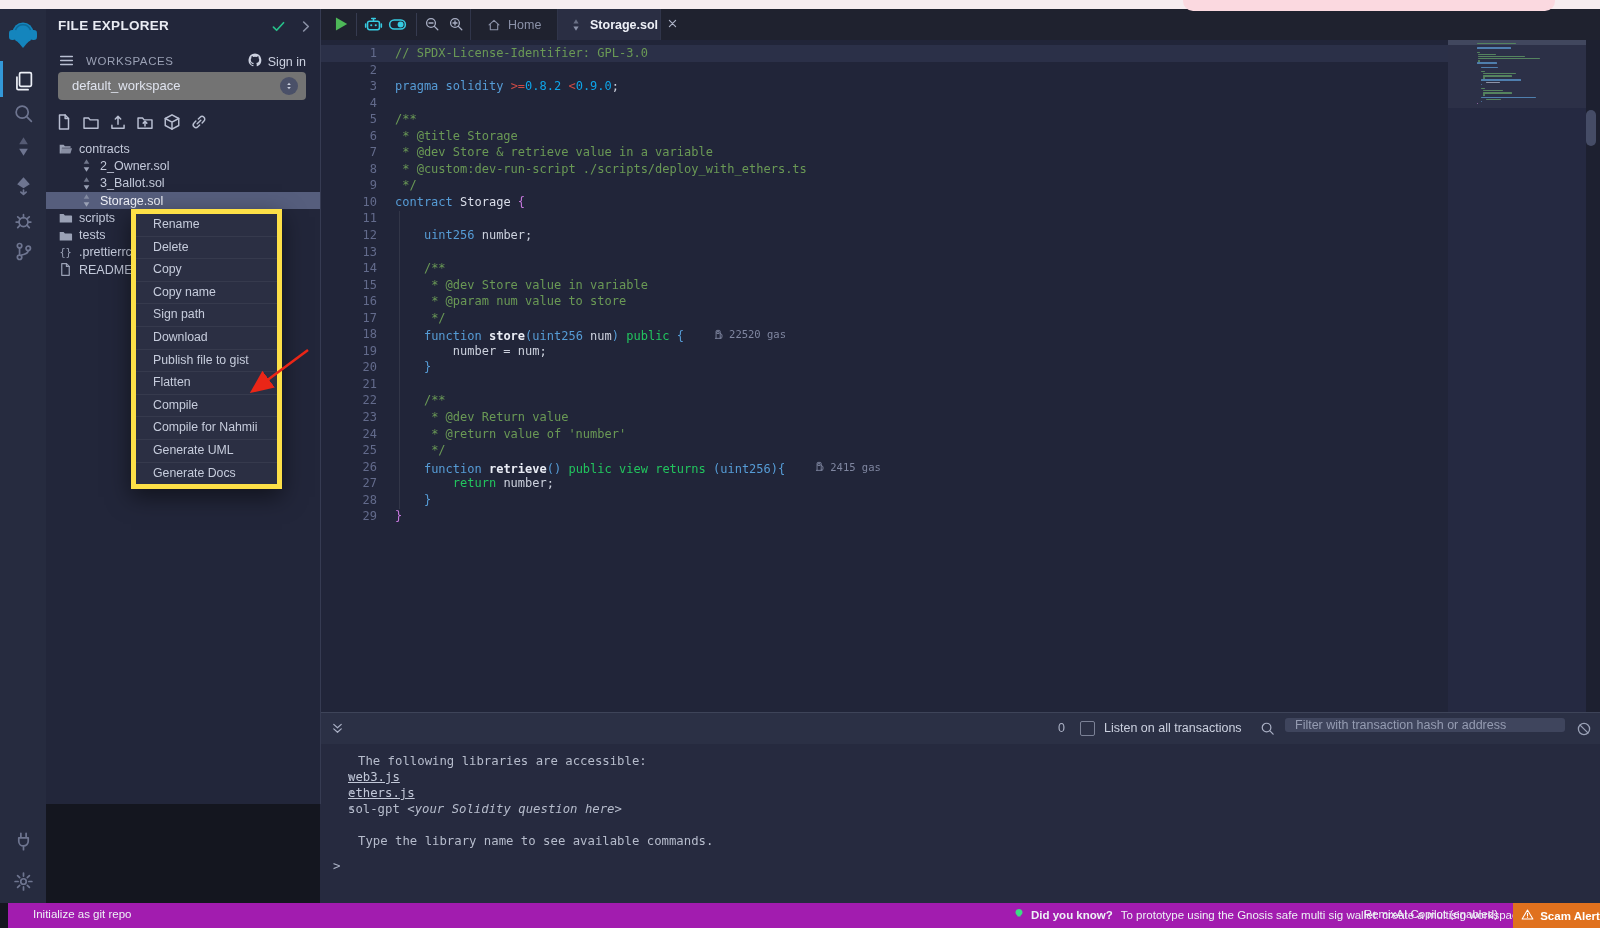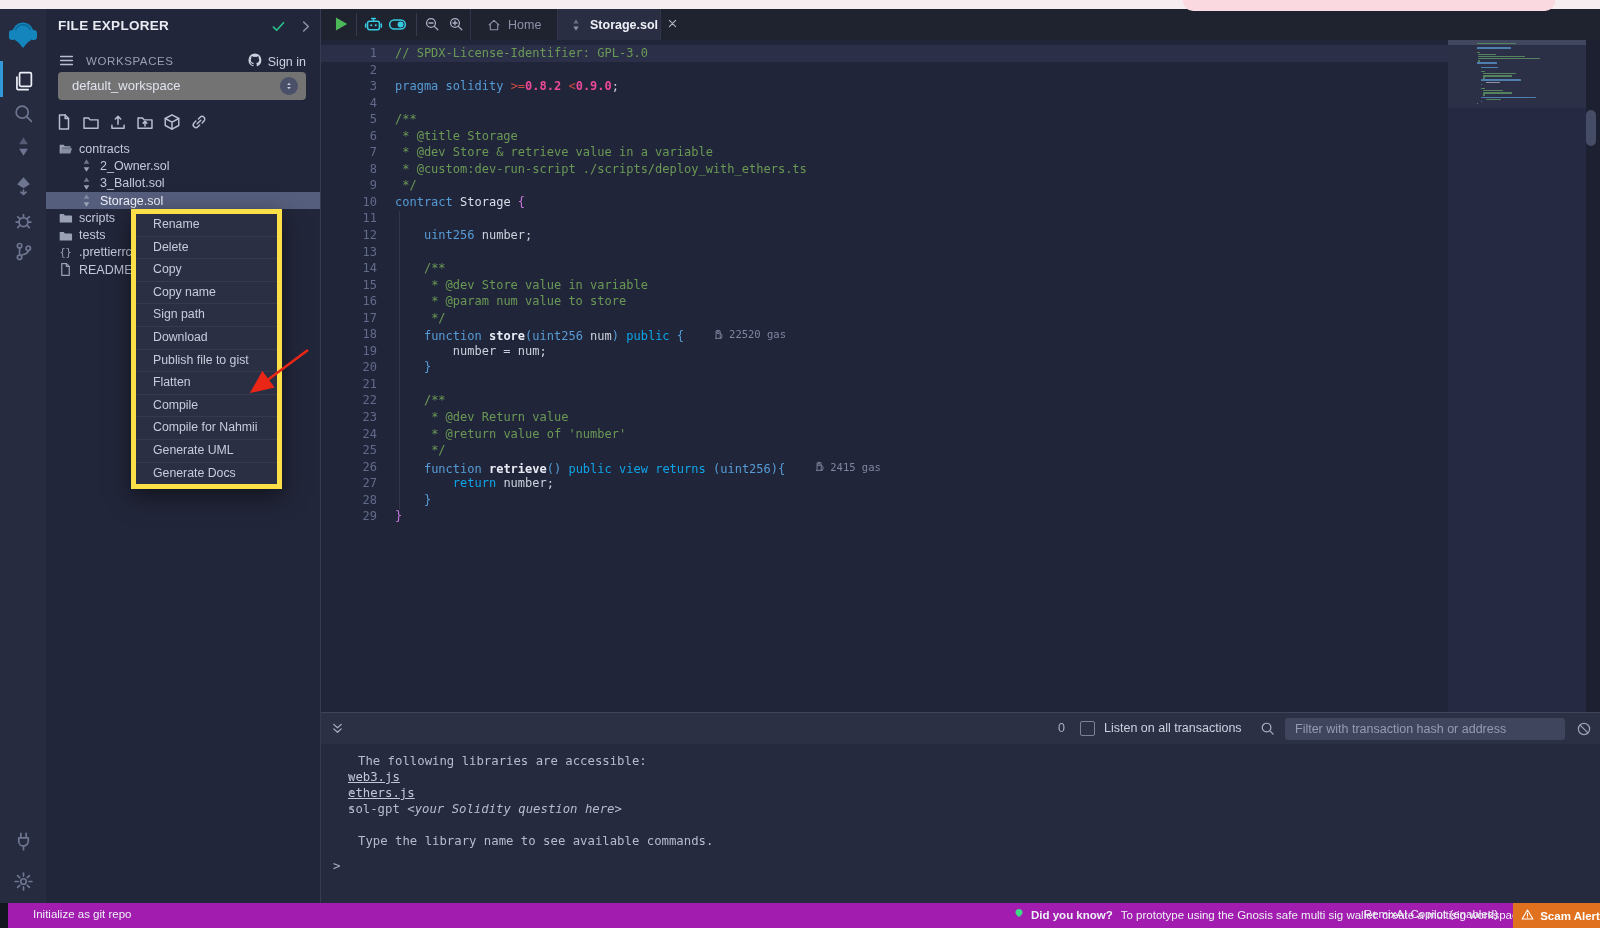--- a/index.html
+++ b/index.html
@@ -9,21 +9,21 @@
   #top-strip{position:absolute;left:0;top:0;width:1600px;height:9px;background:#f6edf0;z-index:50}
   #notif-pill{position:absolute;left:1183px;top:0;width:372px;height:11px;background:#fbd9e0;border-radius:0 0 10px 10px}
   
   #rail{position:absolute;left:0;top:9px;width:46px;height:894px;background:#262b3f;z-index:10}
   .rail-icon{position:absolute;left:0;width:46px;height:34px;display:flex;align-items:center;justify-content:center;color:#6e7590;cursor:pointer}
   .rail-icon svg{width:21px;height:21px}
   .rail-icon.logo svg{width:36px;height:36px}
   .rail-icon.active{color:#edf0f8}
   #rail-active-bar{position:absolute;left:0;top:54px;width:3px;height:36px;background:#3398d8}
   
-  #file-panel{position:absolute;left:46px;top:9px;width:274px;height:894px;background:#22263a;border-right:1px solid #363b52;z-index:10}
+  #file-panel{position:absolute;left:46px;top:9px;width:274px;height:795px;background:#22263a;border-right:1px solid #363b52;z-index:10}
   #fp-title{position:absolute;left:12px;top:9px;font-size:13.5px;font-weight:bold;color:#e9ebf3;letter-spacing:.3px}
   #fp-check{position:absolute;left:225px;top:10px;color:#27c08a}
   #fp-chevron{position:absolute;left:252px;top:10px;color:#8a90a5;cursor:pointer}
   #fp-check svg,#fp-chevron svg{width:15px;height:15px}
   #ws-burger{position:absolute;left:12px;top:43px;color:#b9bfd2;cursor:pointer}
   #ws-burger svg{width:17px;height:17px}
   #ws-label{position:absolute;left:40px;top:46px;font-size:11.5px;color:#9aa0b4;letter-spacing:.6px}
   #sign-in{position:absolute;right:14px;top:43px;display:flex;align-items:center;gap:5px;color:#ccd1e0;font-size:12.5px;cursor:pointer}
   #sign-in svg{width:16px;height:16px}
   #ws-select{position:absolute;left:12px;top:63px;width:248px;height:28px;background:#737373;border-radius:4px;cursor:pointer}
@@ -66,23 +66,23 @@
   #tab-active .close svg{width:11px;height:11px}
   
   #editor{position:absolute;left:0;top:31px;width:1280px;height:672px;background:#212539;overflow:hidden}
   #code-rows{position:absolute;left:0;top:5px;width:1128px}
   .crow{height:16.55px;display:flex;font-family:"DejaVu Sans Mono",monospace;font-size:12px;line-height:16.55px;white-space:pre}
   .crow.current{background:#2b3048}
   .lnum{width:75px;flex:0 0 75px;text-align:right;padding-right:18px;box-sizing:border-box;color:#636b8c;cursor:pointer}
   .ccode{cursor:text}
   .tok-comment{color:#6a9955}
   .tok-kw{color:#569cd6}
-  .tok-kw2{color:#0ea5e9}
+  .tok-kw2{color:#22c55e}
   .tok-op{color:#cd4b45}
-  .tok-num{color:#ec4899;font-weight:bold}
+  .tok-num{color:#0ea5e9;font-weight:normal}
   .tok-ident{color:#dadeea}
   .tok-fn{color:#e9ecf4;font-weight:bold}
   .tok-plain{color:#ccd1dd}
   .tok-brace1{color:#c678dd}
   .tok-brace2{color:#569cd6}
   .gas-badge{display:inline-flex;align-items:center;gap:4px;margin-left:30px;color:#7f86a0;font-size:10.5px;font-family:"DejaVu Sans Mono",monospace}
   .gas-badge svg{width:11px;height:11px}
   #indent-guide{position:absolute;left:79px;top:171px;width:1px;height:298px;background:rgba(255,255,255,.08)}
   #minimap{position:absolute;left:1128px;top:0;width:138px;height:672px;background:#252941}
   #minimap-band{position:absolute;left:0;top:0;width:138px;height:68px;background:rgba(255,255,255,.035)}
@@ -92,21 +92,21 @@
   #editor-scroll{position:absolute;left:1266px;top:0;width:14px;height:672px;background:#1d2030}
   
   #term-header{position:absolute;left:0;top:703px;width:1280px;height:32px;background:#2b3045;border-top:1px solid #3e4459;box-sizing:border-box}
   #term-collapse{position:absolute;left:10px;top:8px;color:#a9afc4;cursor:pointer}
   #term-collapse svg{width:15px;height:15px}
   #term-badge{position:absolute;left:738px;top:8px;font-size:12.5px;color:#aab0c4}
   #term-checkbox{position:absolute;left:760px;top:8px;width:13px;height:13px;border:1px solid #7b8196;border-radius:2px;cursor:pointer}
   #term-listen{position:absolute;left:784px;top:8px;font-size:12.5px;color:#ccd1e0}
   #term-search{position:absolute;left:940px;top:8px;color:#a9afc4;cursor:pointer}
   #term-search svg{width:15px;height:15px}
-  #term-filter{position:absolute;left:965px;top:5px;width:280px;height:22px;background:#3f455d;border:none;border-radius:3px;
+  #term-filter{position:absolute;left:965px;top:5px;width:280px;height:14px;background:#3f455d;border:none;border-radius:3px;
     color:#dfe3ee;font-size:12.5px;padding:0 10px;box-sizing:border-box;font-family:"Liberation Sans",sans-serif}
   #term-filter::placeholder{color:#959cb2}
   #term-ban{position:absolute;left:1256px;top:8px;color:#9aa1b6;cursor:pointer}
   #term-ban svg{width:16px;height:16px}
   #terminal{position:absolute;left:0;top:735px;width:1280px;height:159px;background:#262a3f;overflow:hidden}
   #term-out{padding:9px 0 0 38px;font-family:"DejaVu Sans Mono",monospace;font-size:12.3px;line-height:16px;color:#b6bccc}
   .tline{white-space:pre;min-height:16px}
   .t-bullet{display:inline-block;width:0;margin-left:-10px;position:relative;left:-1px;color:#8f95a9}
   .t-link{color:#c2c8d8;text-decoration:underline;cursor:pointer}
   .t-italic{font-style:italic}

